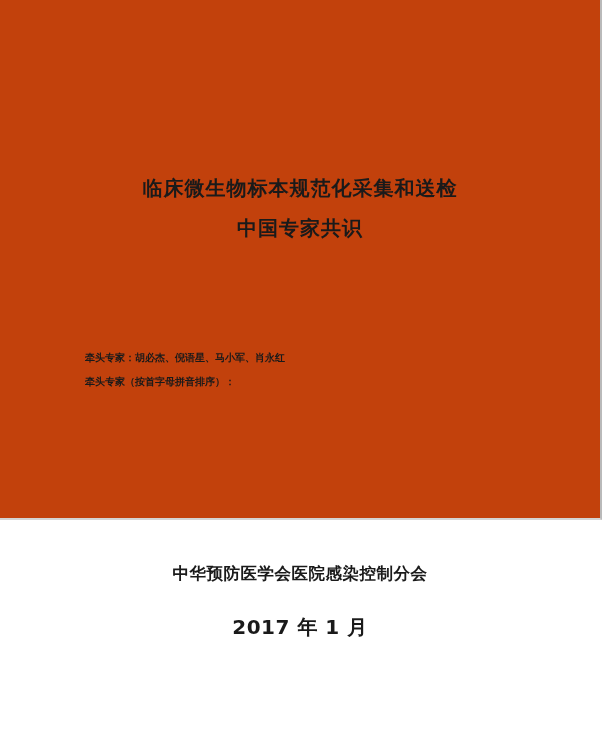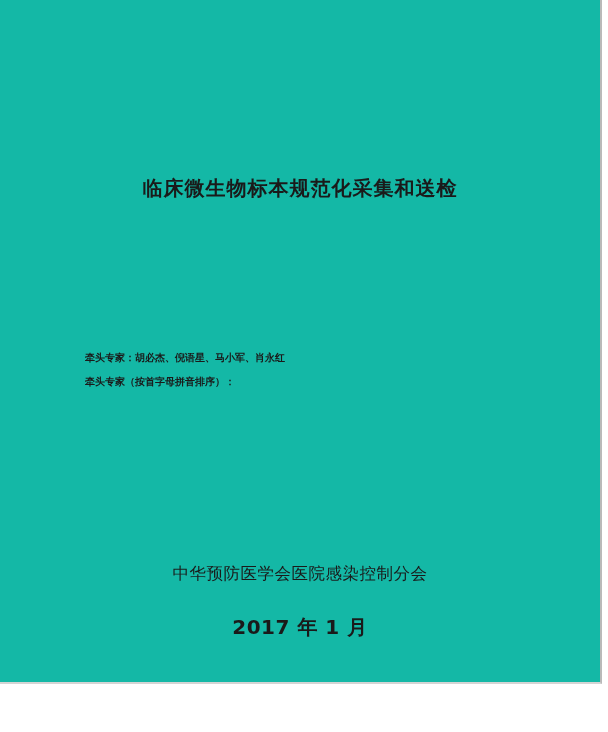--- a/index.html
+++ b/index.html
@@ -8,22 +8,22 @@
     height: 732px;
     background: #ffffff;
     font-family: "DejaVu Sans", "Liberation Sans", sans-serif;
     color: #1a1a1a;
   }
   .page {
     position: absolute;
     top: 0;
     left: 0;
     width: 602px;
-    height: 684px;
-    background: #14b8a6;
+    height: 520px;
+    background: #c2410c;
     border-right: 2px solid #b9b9b9;
     border-bottom: 2px solid #d4d4d4;
   }
   .title-wrap {
     position: absolute;
     top: 168px;
     left: 0;
     right: 0;
     text-align: center;
     font-size: 20px;
@@ -41,21 +41,21 @@
     line-height: 23.5px;
     text-align: left;
   }
   .org-line {
     position: absolute;
     top: 563px;
     left: 0;
     right: 0;
     text-align: center;
     font-size: 16.5px;
-    font-weight: 400;
+    font-weight: 700;
     line-height: 22px;
     letter-spacing: 0.5px;
   }
   .date-line {
     position: absolute;
     top: 616px;
     left: 0;
     right: 0;
     text-align: center;
     font-size: 20px;
@@ -64,20 +64,21 @@
     letter-spacing: 0.5px;
   }
 </style>
 </head>
 <body>
 
 <div class="page">
 
   <div class="title-wrap">
     <div>临床微生物标本规范化采集和送检</div>
+    <div>中国专家共识</div>
   </div>
 
   <div class="experts-block">
     <div>牵头专家：胡必杰、倪语星、马小军、肖永红</div>
     <div>牵头专家（按首字母拼音排序）：</div>
   </div>
 
   <div class="org-line">中华预防医学会医院感染控制分会</div>
 
   <div class="date-line">2017 年 1 月</div>

